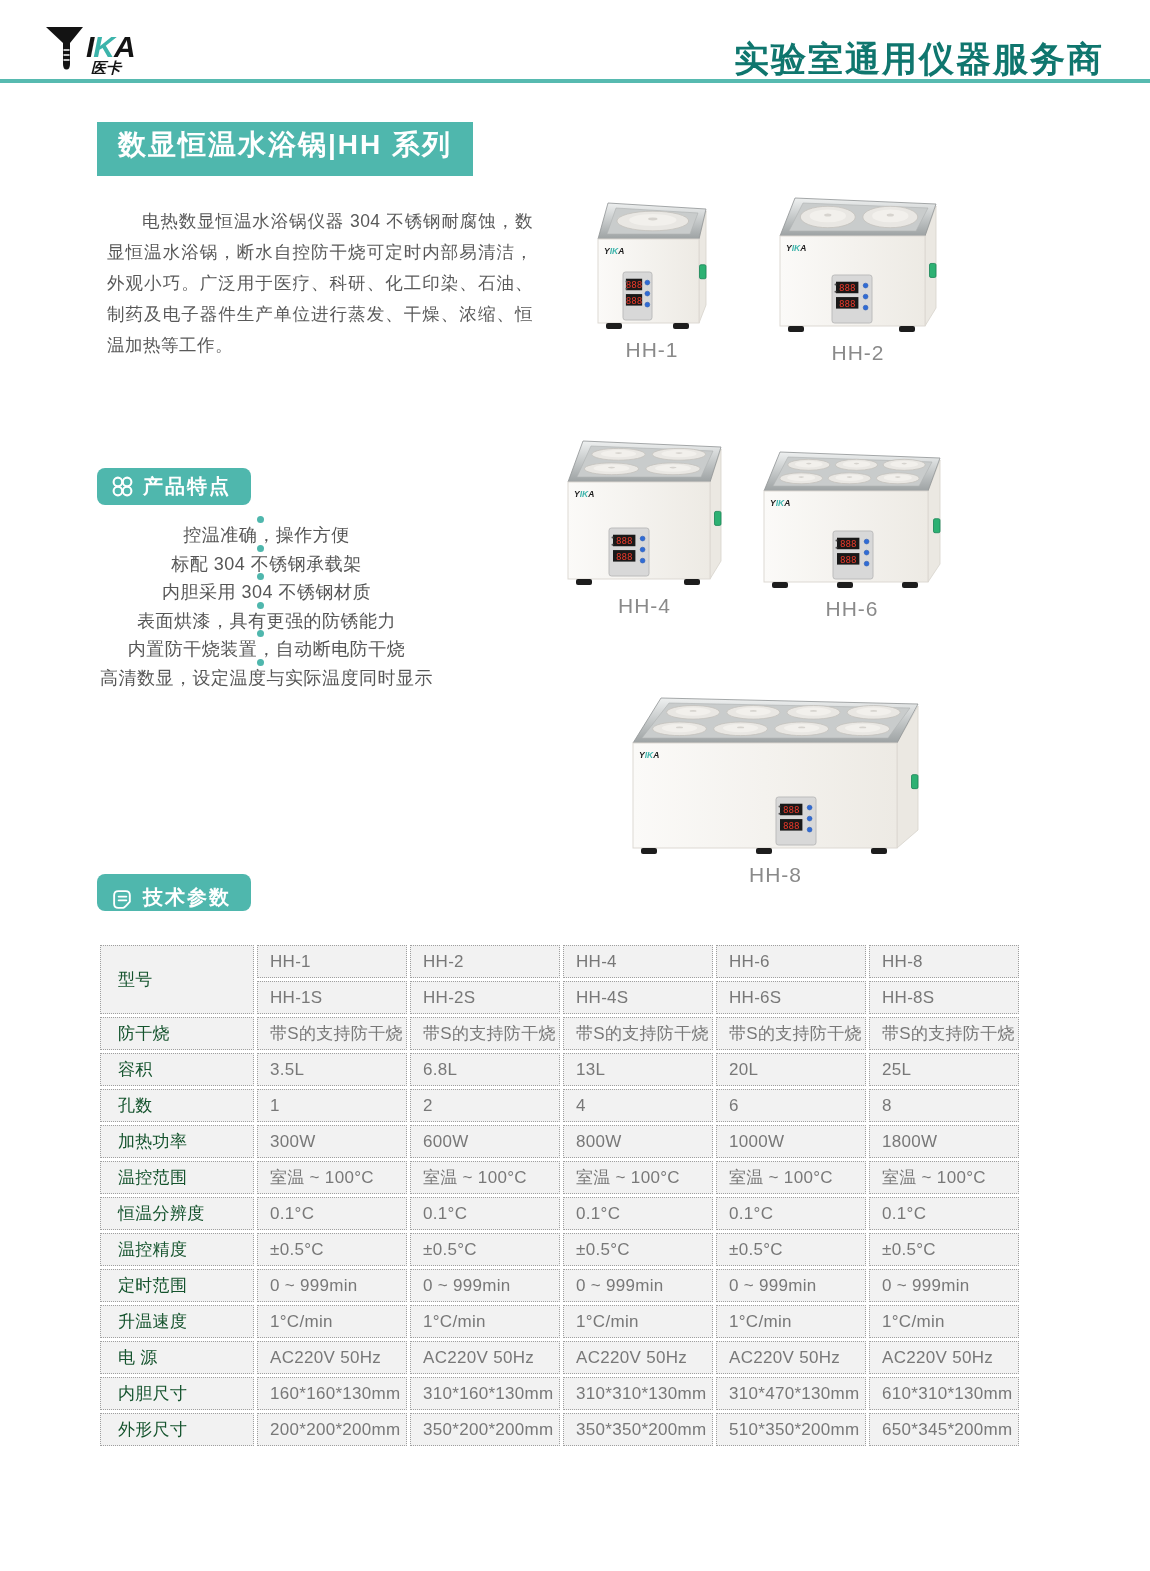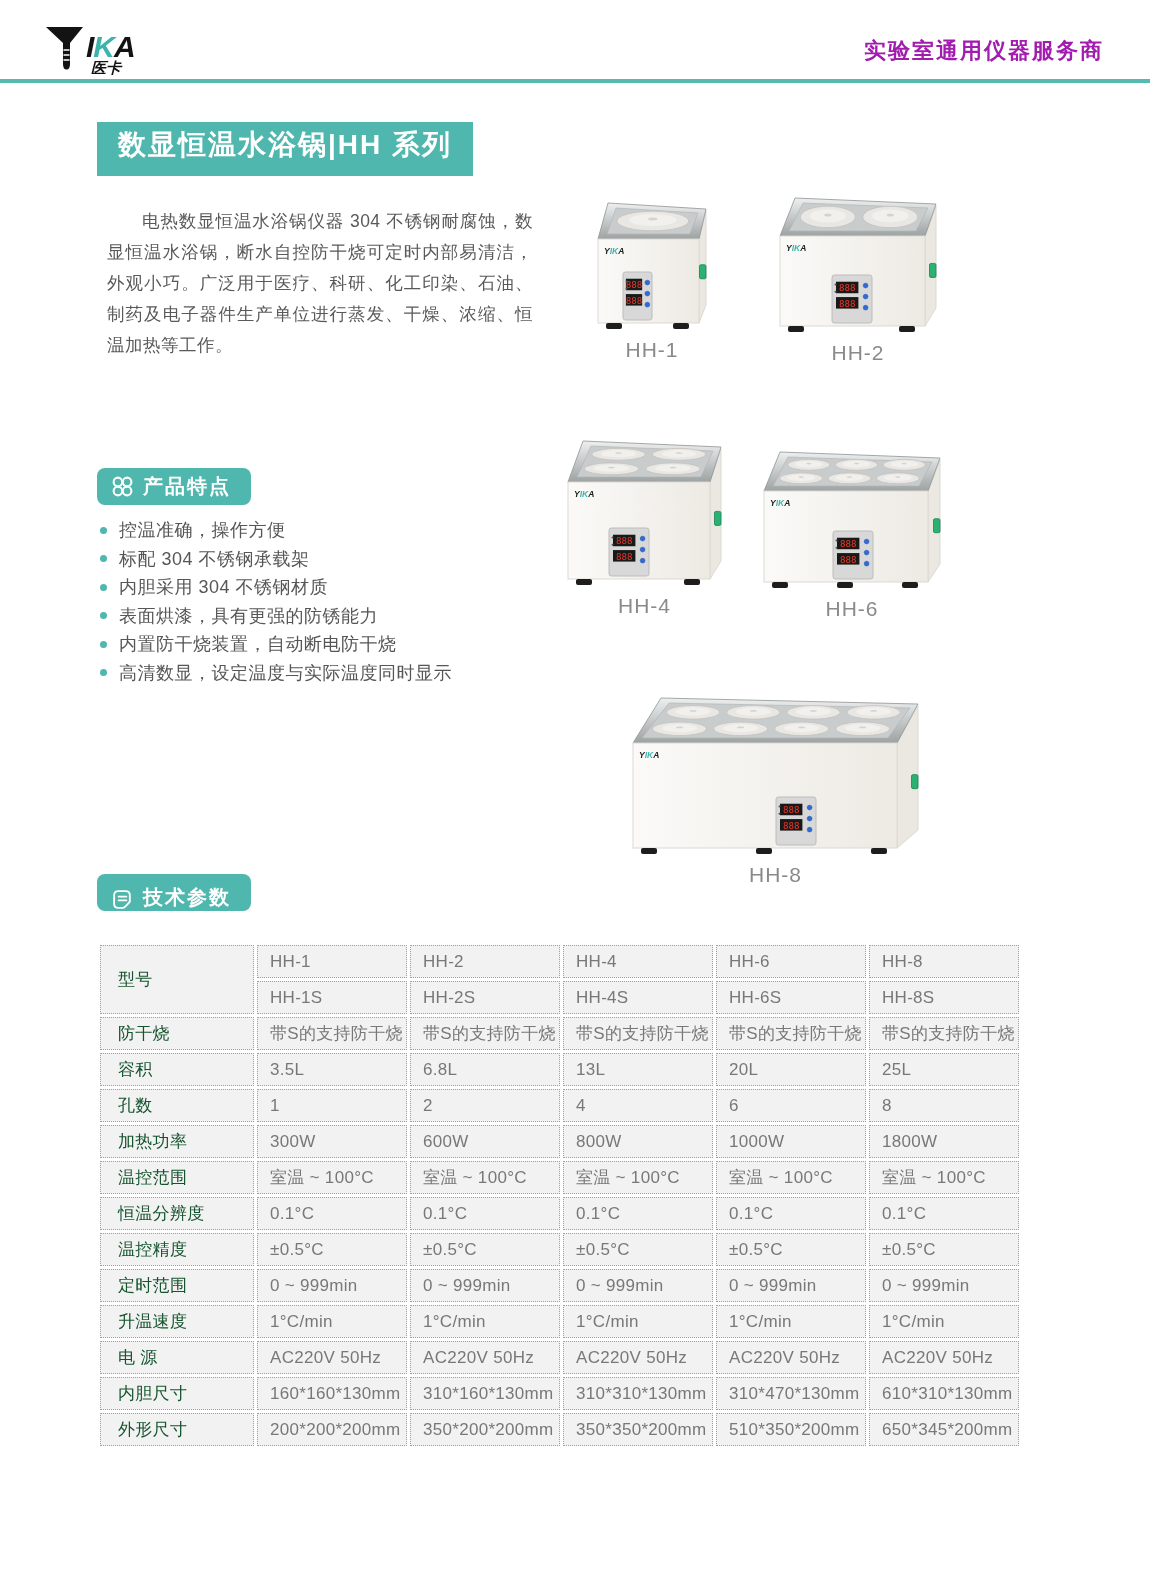--- a/index.html
+++ b/index.html
@@ -3,22 +3,22 @@
 <meta charset="utf-8">
 <style>
   html,body{margin:0;padding:0;background:#fff;}
   .page{
     position:relative;width:1150px;height:1571px;background:#ffffff;
     font-family:"Liberation Sans",sans-serif;overflow:hidden;
   }
   
   .logo{position:absolute;left:46px;top:24px;width:118px;height:52px;}
   .slogan{
-    position:absolute;right:46px;top:36px;font-size:22px;font-weight:bold;
-    color:#a21caf;letter-spacing:2px;white-space:nowrap;
+    position:absolute;right:46px;top:36px;font-size:35px;font-weight:bold;
+    color:#0f766e;letter-spacing:2px;white-space:nowrap;
   }
   .rule{position:absolute;left:0;top:79px;width:1150px;height:4px;background:#57bab0;}
   
   .banner{
     position:absolute;left:97px;top:122px;height:54px;line-height:45px;
     background:#4fb7ad;color:#ffffff;font-size:28px;font-weight:bold;
     letter-spacing:2px;padding:0 21px;white-space:nowrap;
   }
   
   .intro{
@@ -29,21 +29,21 @@
   
   .badge{
     position:absolute;height:37px;background:#4fb7ad;color:#fff;
     display:flex;align-items:center;gap:9px;padding:0 20px 0 14px;
     font-size:20px;font-weight:bold;letter-spacing:2px;border-radius:8px;
   }
   #features-badge{left:97px;top:468px;}
   #specs-badge{left:97px;top:874px;align-items:flex-end;}
   
   .features{position:absolute;left:100px;top:516px;margin:0;padding:0;list-style:none;}
-  .features li{display:flex;align-items:center;height:28.5px;font-size:18px;color:#565656;letter-spacing:0.5px;}
+  .features li{display:flex;align-items:center;height:28.5px;font-size:18px;color:#565656;letter-spacing:0.5px;flex-direction:column;}
   .features .dot{width:7px;height:7px;border-radius:50%;background:#4fb7ad;margin-right:12px;flex:none;}
   
   .product{position:absolute;text-align:center;}
   .product .cap{font-size:21px;color:#8a8a8a;letter-spacing:1px;margin-top:3px;}
   
   .specs-table{
     position:absolute;left:97px;top:942px;width:925px;
     border-collapse:separate;border-spacing:3px;table-layout:fixed;
   }
   .specs-table td{

